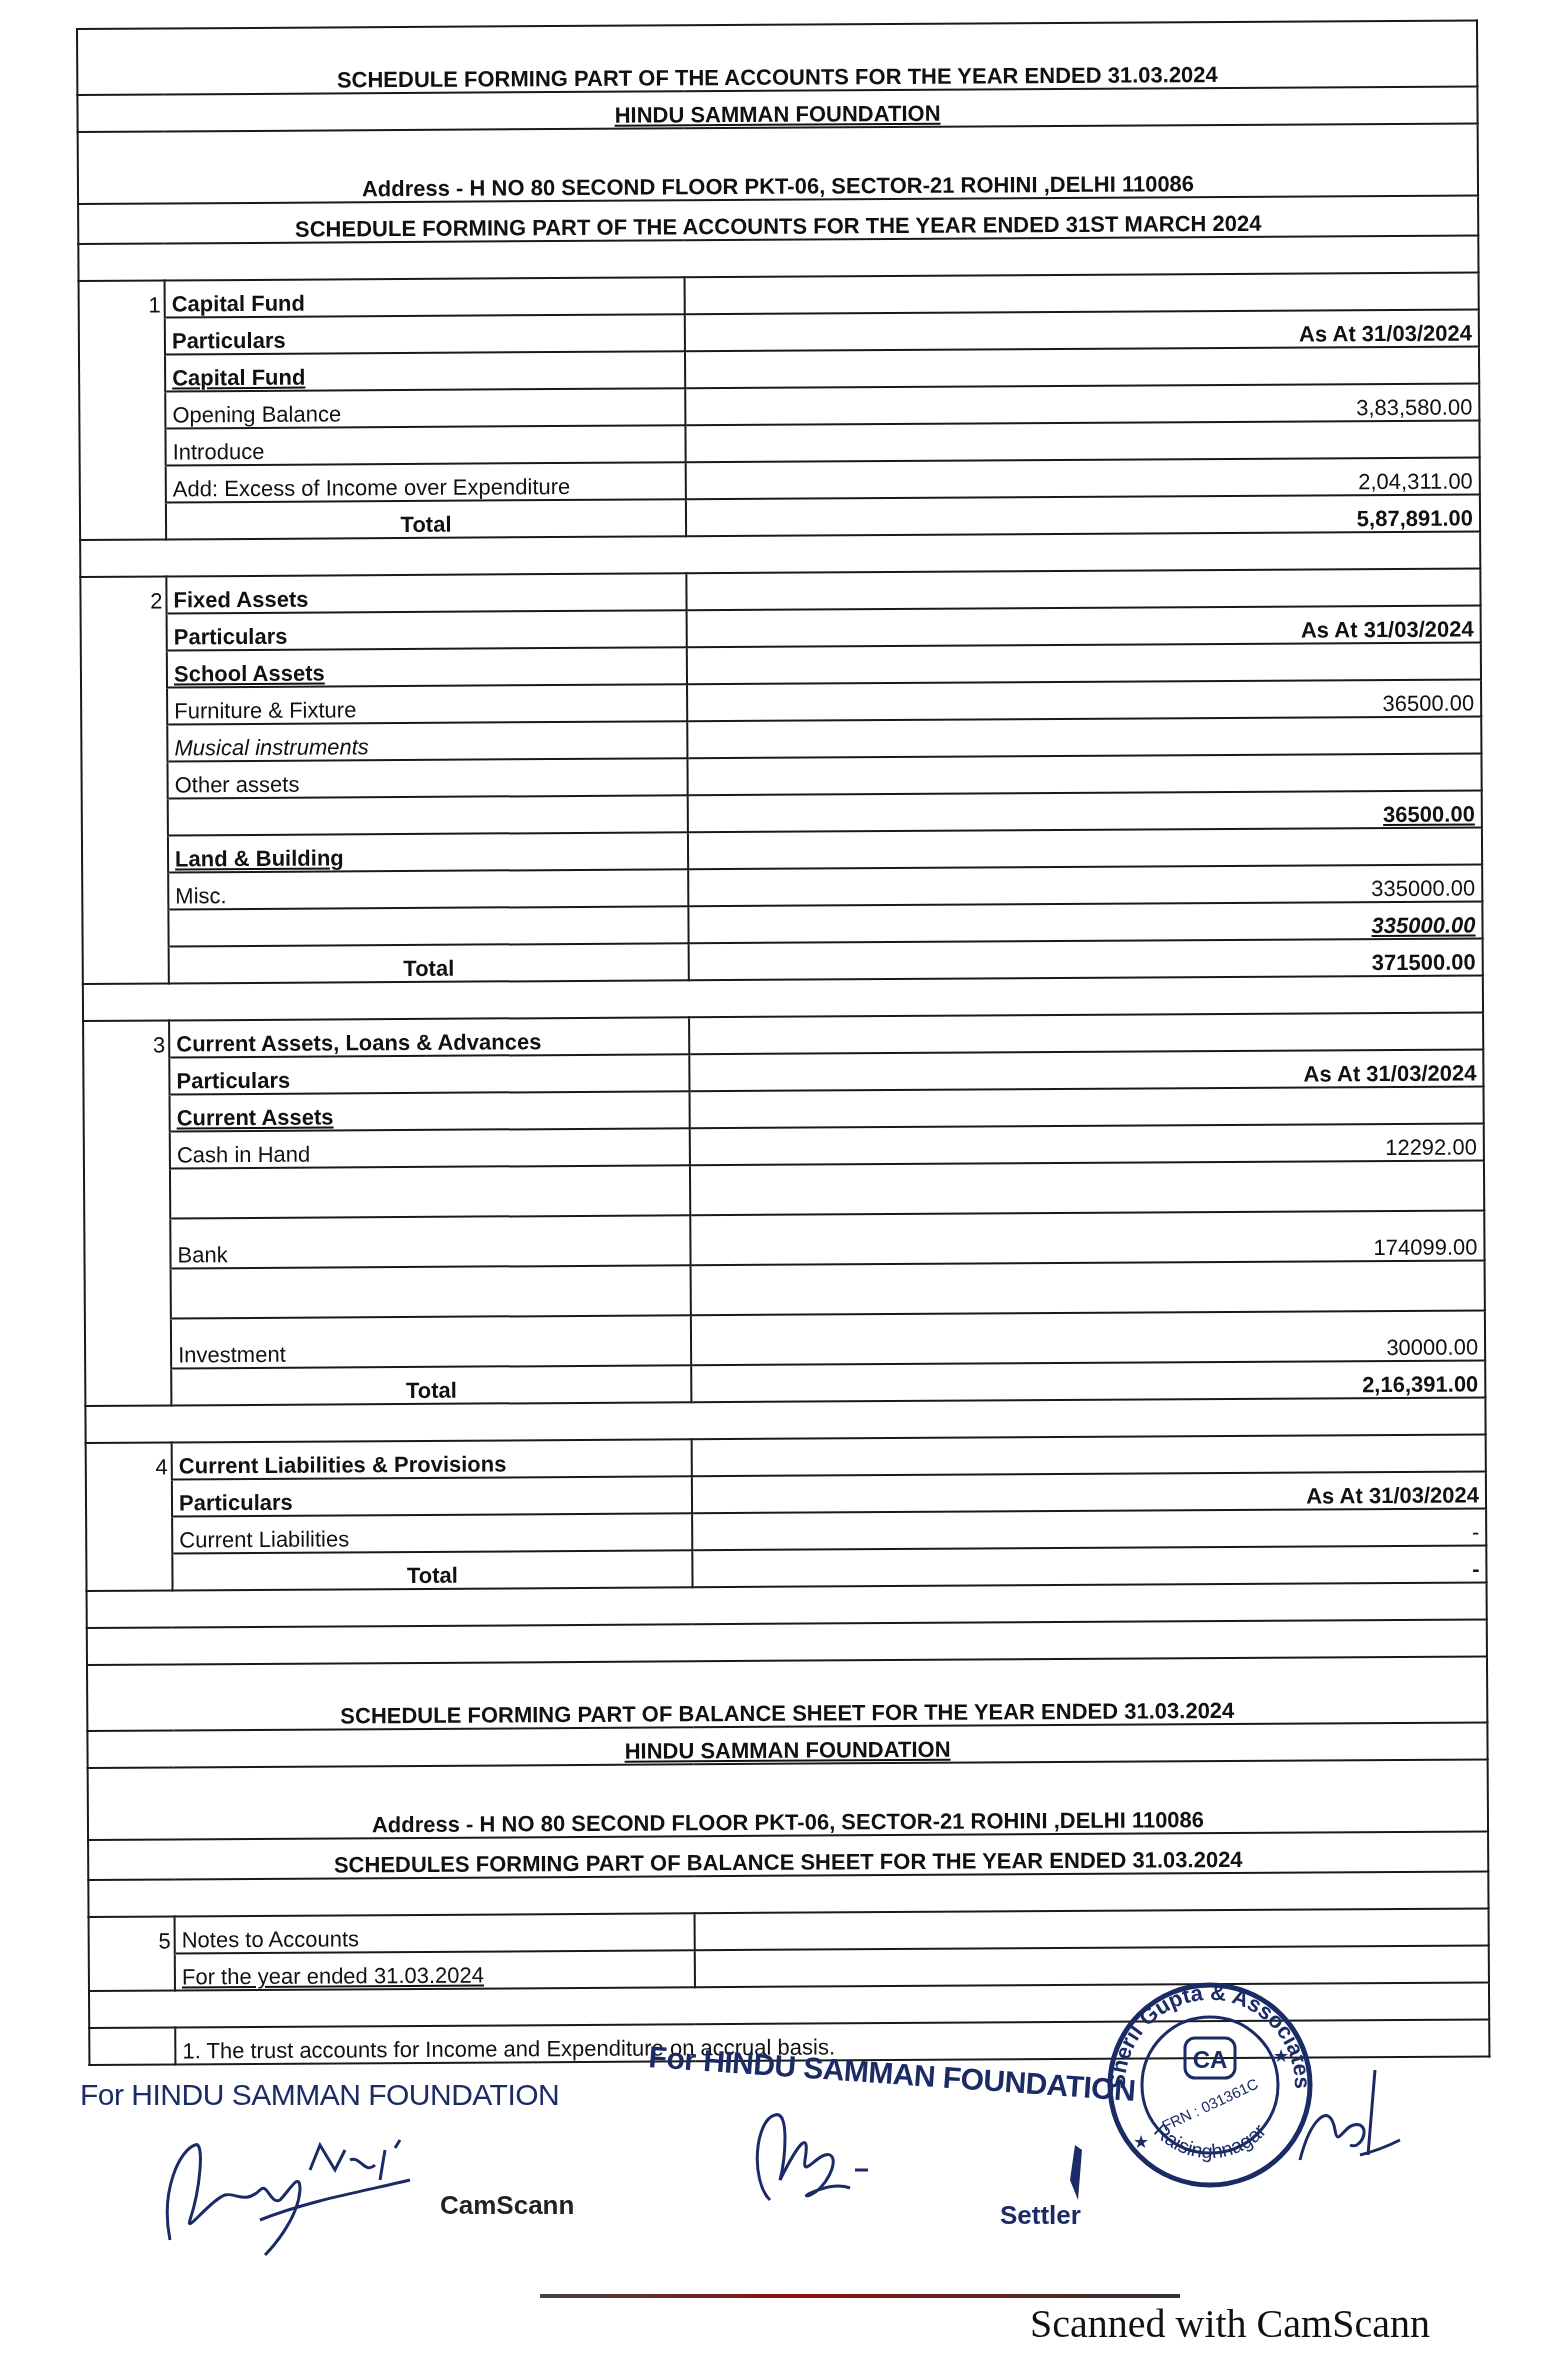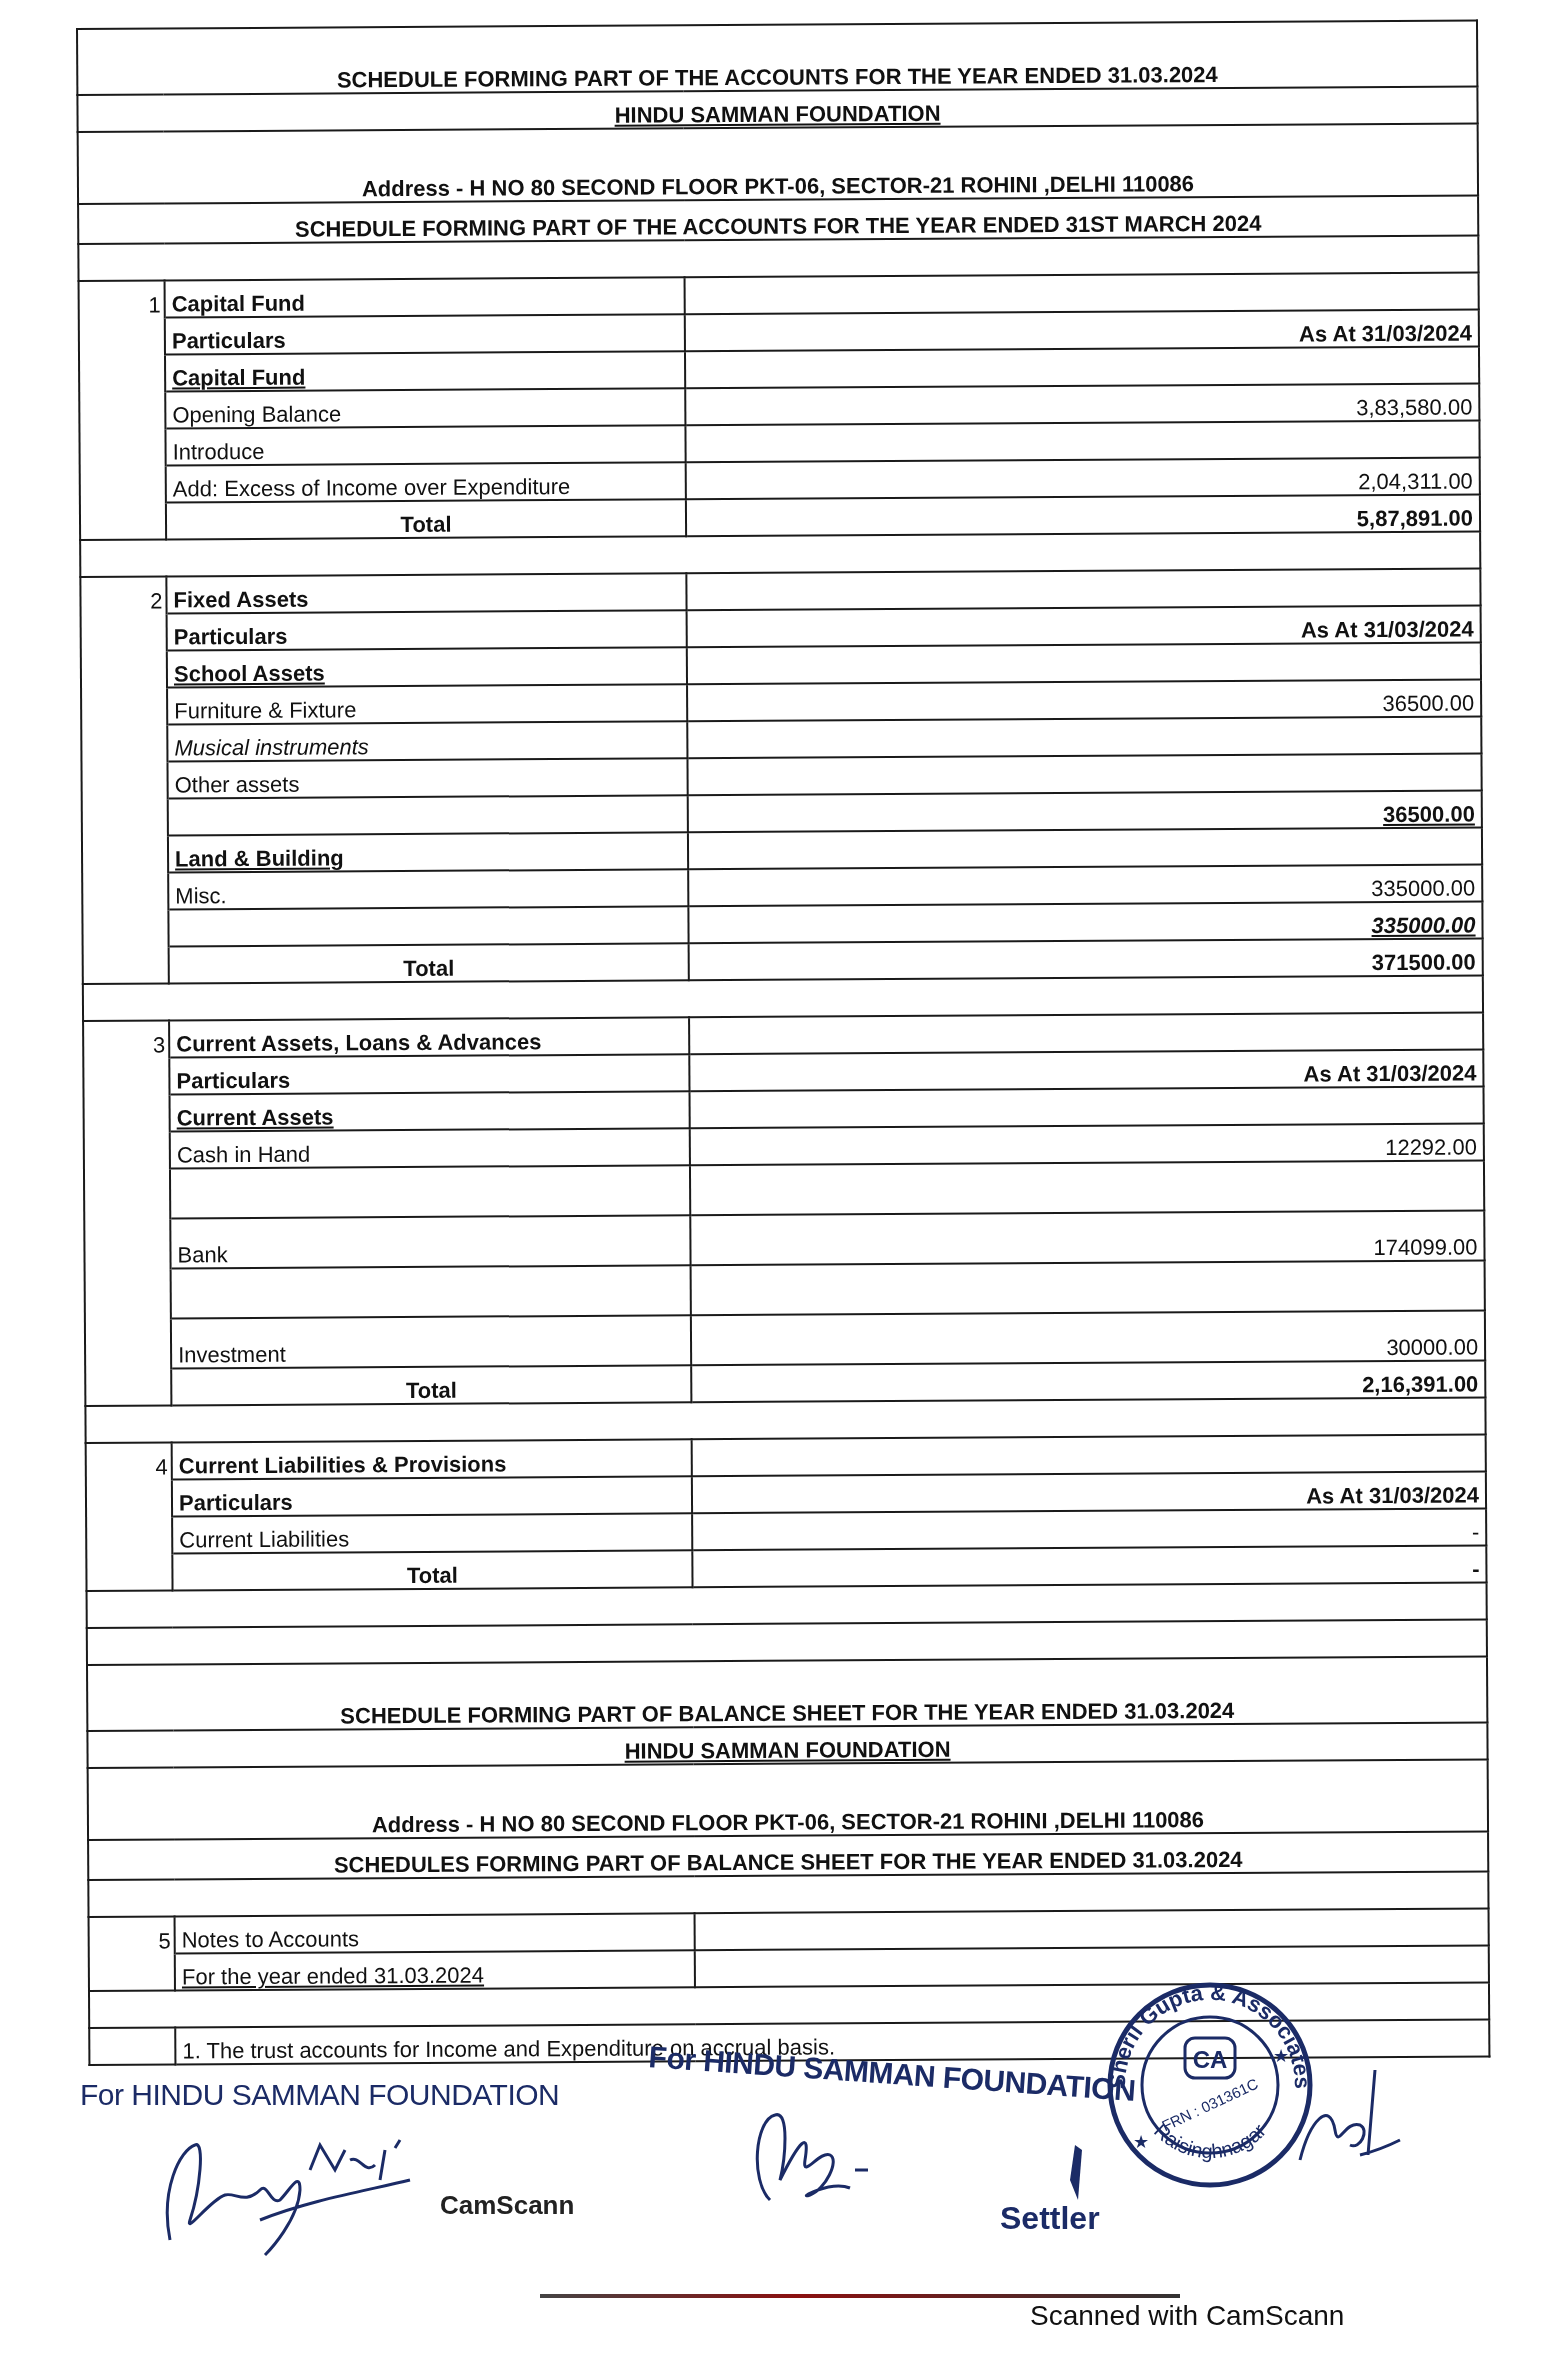--- a/index.html
+++ b/index.html
@@ -34,27 +34,27 @@
 
   .sig-left-label {
     position: absolute; left: 80px; top: 2078px; font-size: 30px;
     font-family: "Liberation Sans", sans-serif; color: #1b2b66; letter-spacing: -0.5px;
   }
   .sig-mid-label {
     position: absolute; left: 650px; top: 2040px; font-size: 30px; font-weight: bold;
     color: #1b2b66; transform: rotate(4deg); transform-origin: left top; letter-spacing: -0.5px;
   }
   .trustee { position: absolute; left: 440px; top: 2190px; font-size: 26px; font-weight: bold; color: #222; }
-  .settler { position: absolute; left: 1000px; top: 2200px; font-size: 32px; font-weight: bold; color: #1b2b66; text-align: center; }
+  .settler { position: absolute; left: 1000px; top: 2200px; font-size: 26px; font-weight: bold; color: #1b2b66; text-align: center; }
   .scribble { position: absolute; }
   .stamp { position: absolute; left: 1095px; top: 1970px; width: 230px; height: 230px; }
   .footer-rule { position: absolute; left: 540px; top: 2294px; width: 640px; height: 4px;
     background: linear-gradient(90deg, #444 0%, #8b1010 40%, #333 100%); }
-  .camscanner { position: absolute; left: 1030px; top: 2300px; font-size: 28px; color: #111;
-    font-family: Liberation Sans, sans-serif; white-space: nowrap; }
+  .camscanner { position: absolute; left: 1030px; top: 2300px; font-size: 40px; color: #111;
+    font-family: Liberation Serif, serif; white-space: nowrap; }
 </style>
 </head>
 <body>
 
 <div class="sheet">
   <table class="grid">
     <colgroup>
       <col style="width:86px">
         <col style="width:520px">
         <col style="width:794px">

